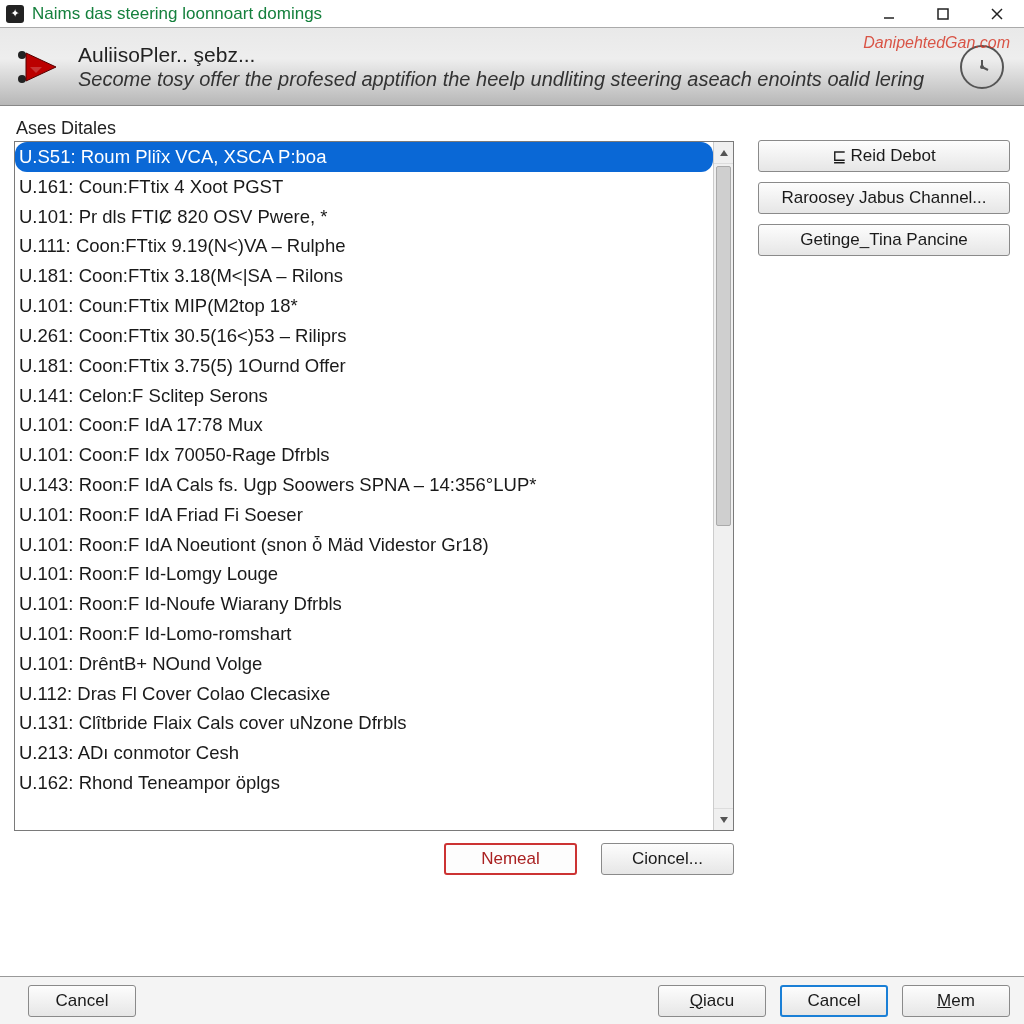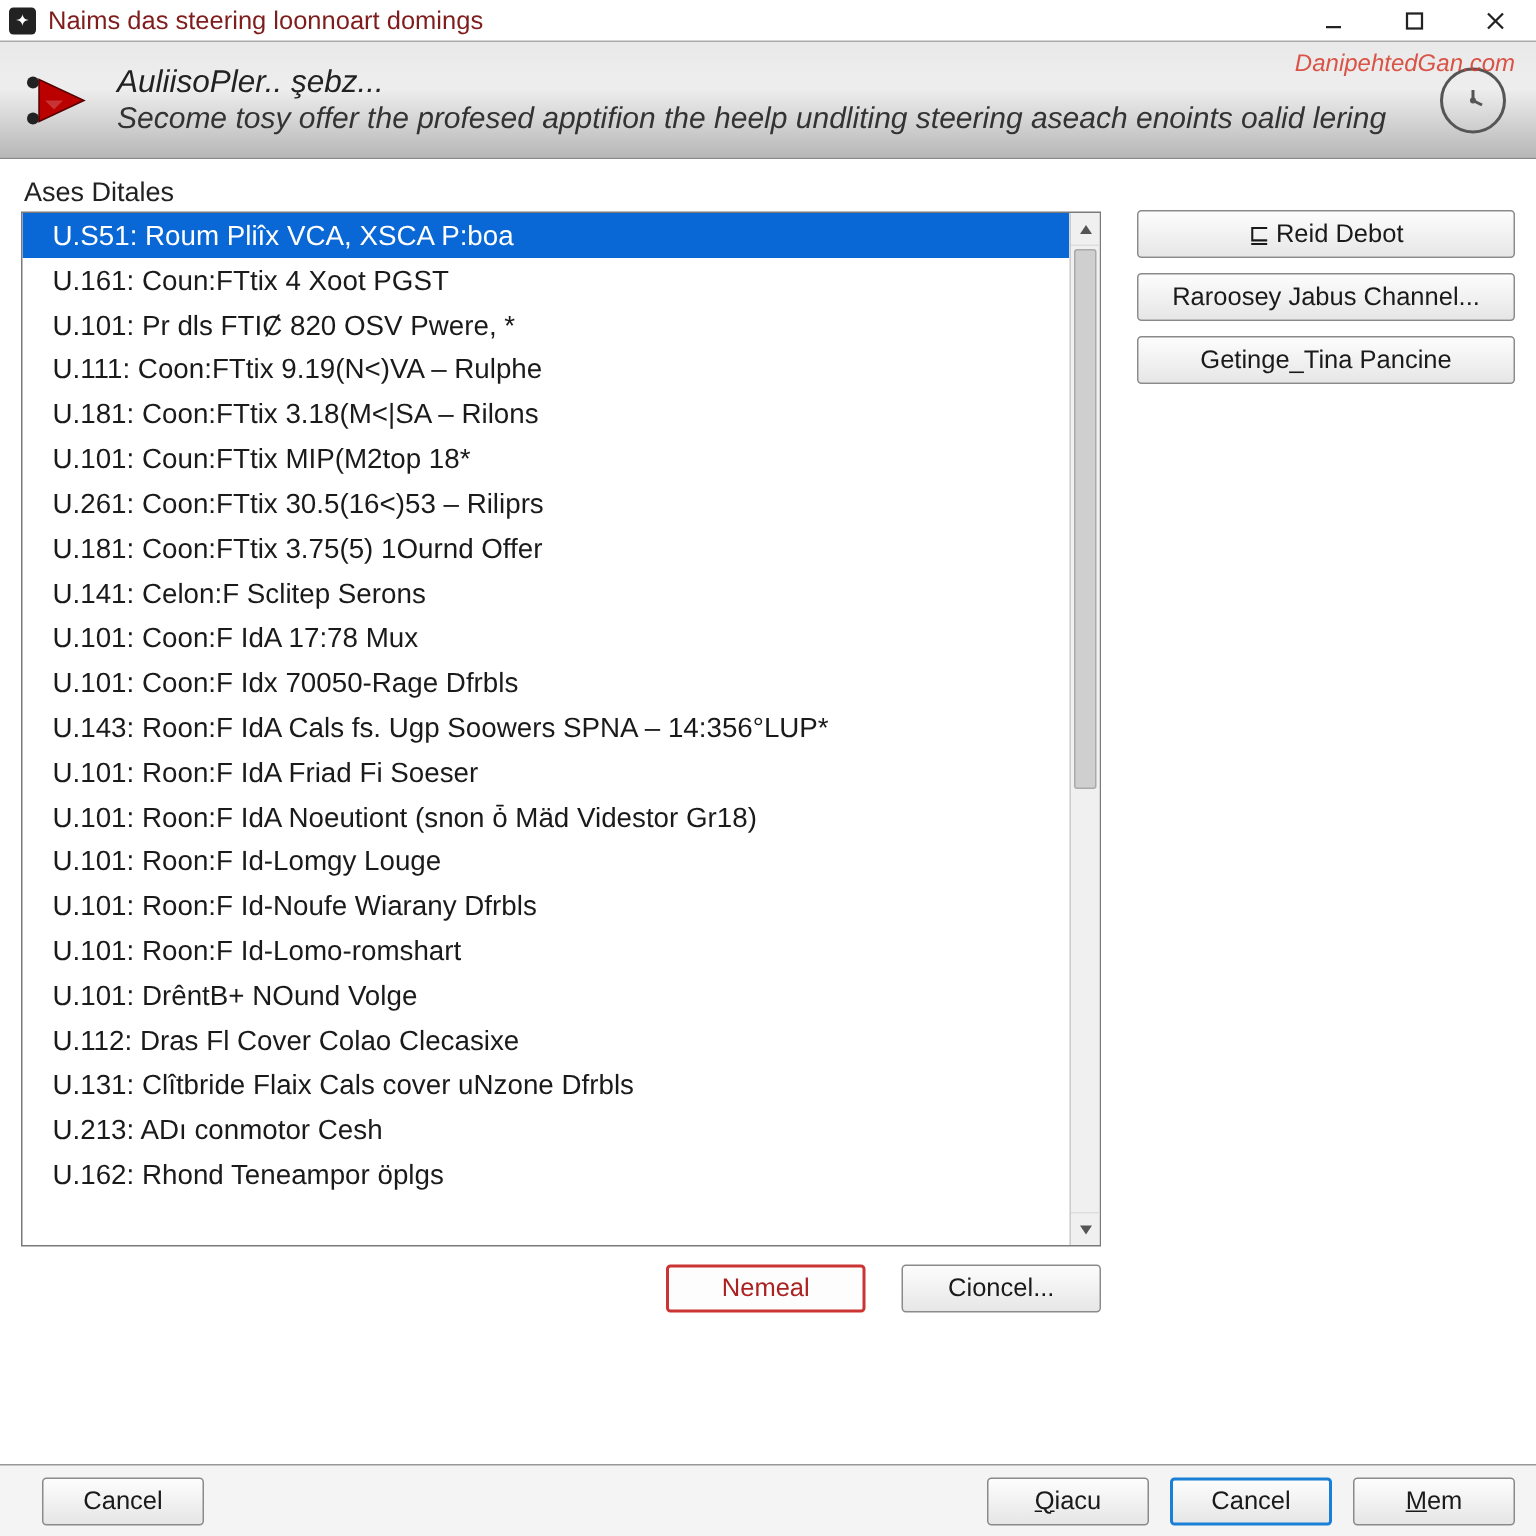--- a/index.html
+++ b/index.html
@@ -25,21 +25,21 @@
     width: 18px; height: 18px;
     background: #222;
     border-radius: 3px;
     margin-right: 8px;
     display:flex;align-items:center;justify-content:center;
     color:#fff;font-size:11px;
   }
   .titlebar .title {
     flex: 1;
     font-size: 17px;
-    color: #7f1d1d;
+    color: #15803d;
     white-space: nowrap;
     overflow: hidden;
   }
   .winbtns { display:flex; height:100%; }
   .winbtn {
     width: 54px; height: 100%;
     display:flex; align-items:center; justify-content:center;
     font-size: 18px;
     color:#222;
   }
@@ -60,21 +60,20 @@
     margin-right: 18px;
     flex: 0 0 auto;
   }
   .banner .play-icon svg { width:48px; height:48px; }
   .banner .texts { flex:1; }
   .banner .bigtitle {
     font-size: 21px;
     color: #222;
     line-height: 1.1;
     margin-bottom: 2px;
-    font-style: italic;
   }
   .banner .subtitle {
     font-size: 20px;
     color: #333;
     line-height: 1.1;
     font-style: italic;
   }
   .banner .watermark {
     position:absolute;
     right: 14px;
@@ -116,27 +115,28 @@
     background:#fff;
     height: 690px;
     display:flex;
   }
   .listbox {
     flex:1;
     overflow: hidden;
     padding: 0;
   }
   .listitem {
-    padding: 2px 8px 1px 20px;
+    padding: 2px 8px 1px 4px;
     font-size: 18.5px;
     line-height: 1.45;
     white-space: nowrap;
     overflow: hidden;
     text-overflow: clip;
     color:#1a1a1a;
+    border-radius:12px;
   }
   .listitem.selected {
     background:#0a68d6;
     color:#fff;
   }
   .scrollcol {
     width: 20px;
     background:#f0f0f0;
     border-left: 1px solid #ccc;
     position: relative;

